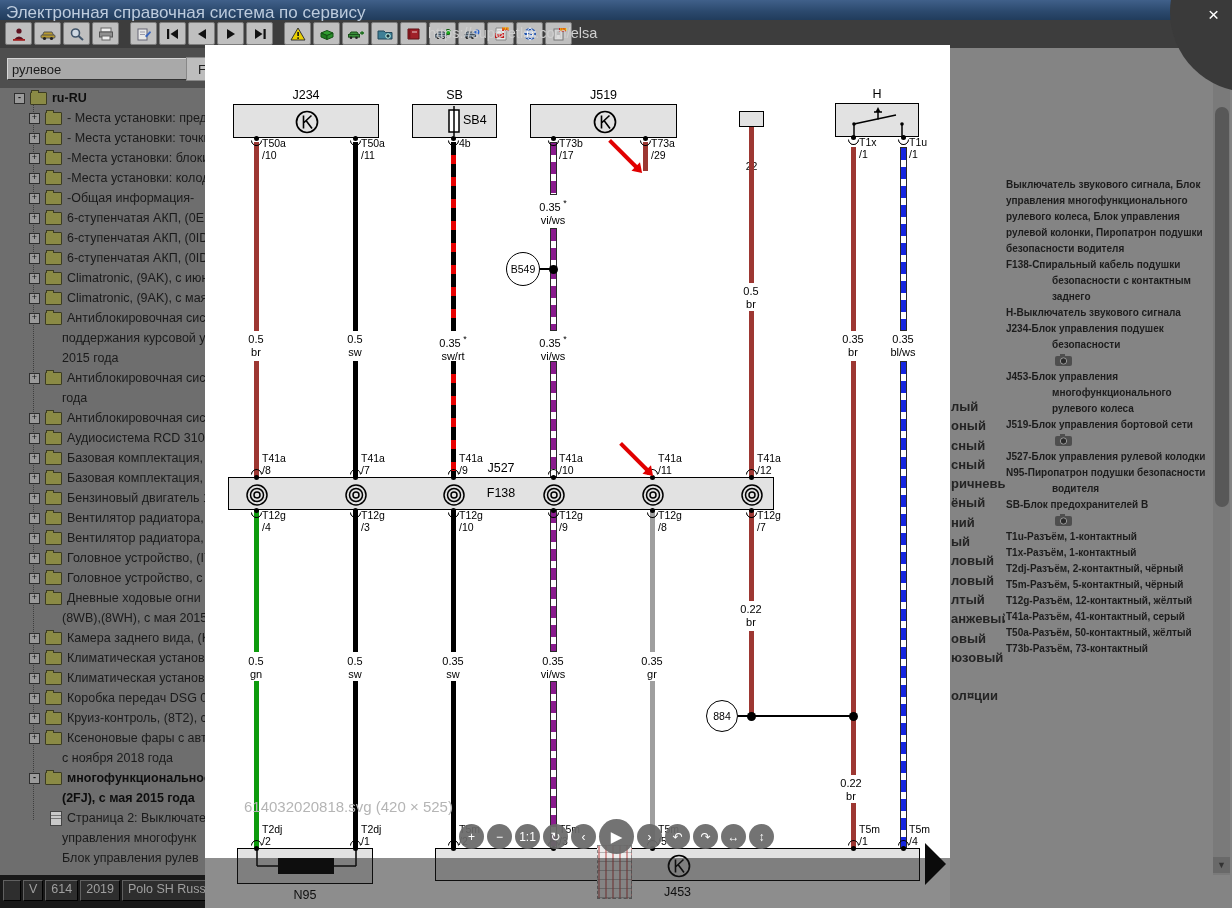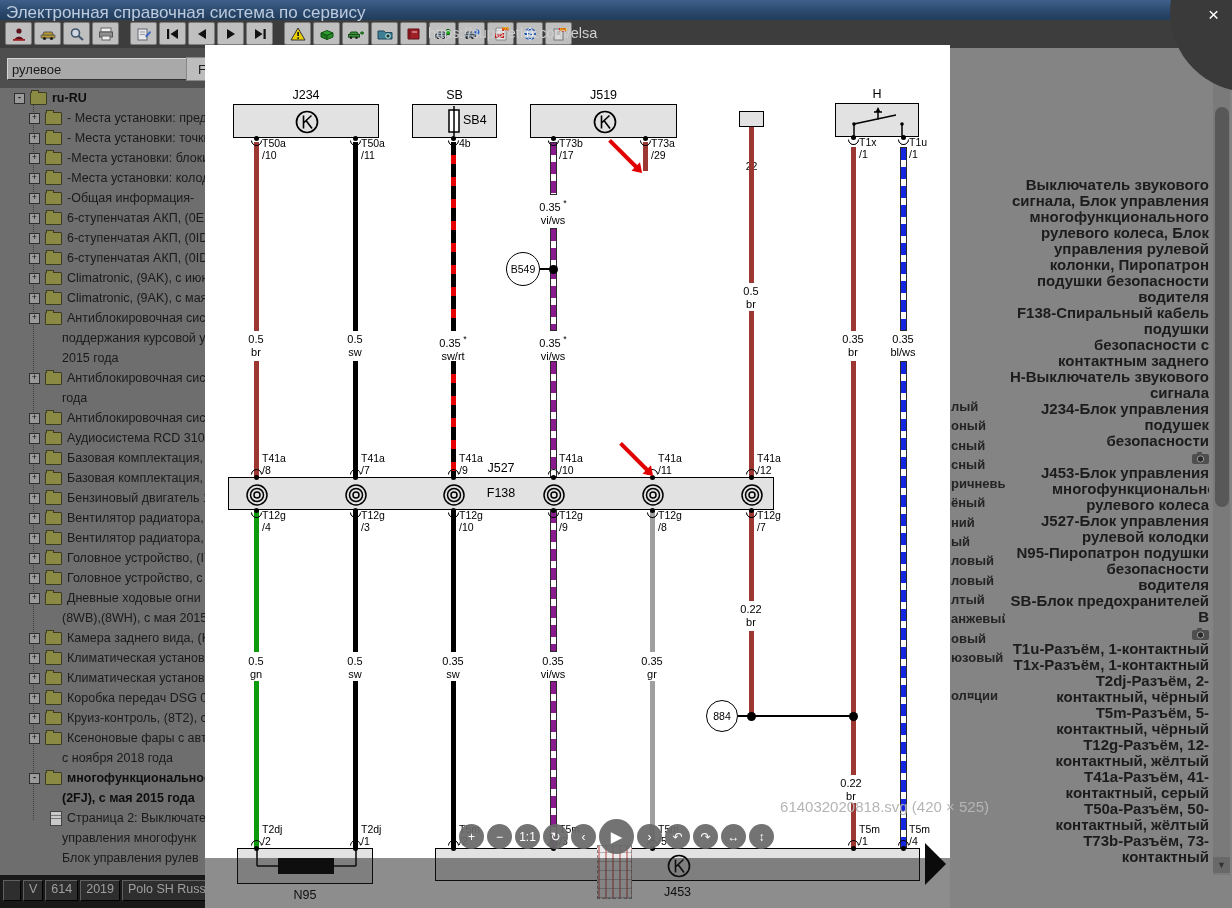--- a/index.html
+++ b/index.html
@@ -48,21 +48,21 @@
     border:1px solid;border-color:#606060 #000 #000 #606060;color:#9f9f9f;font-size:12.5px;
     padding:1px 5px;vertical-align:top;}
   
   #rightpanel{position:absolute;left:950px;top:45px;width:282px;height:863px;background:#848484;z-index:2;}
   .rp-h{position:absolute;font-size:15px;color:#0f0f0f;}
   .rp-rule{position:absolute;height:3px;background:#000;}
   #rp-date{position:absolute;font-size:13.5px;font-weight:bold;color:#151515;}
   #rp-frags{position:absolute;left:951px;top:399px;width:54px;font-size:13px;font-weight:bold;color:#242424;z-index:3;}
   #rp-frags div{height:19.3px;overflow:hidden;}
   #rp-legend{position:absolute;left:1006px;top:177px;width:203px;height:699px;overflow:hidden;
-    font-size:15px;font-weight:bold;color:#1c1c1c;line-height:16px;z-index:3;text-align:right;}
+    font-size:10px;font-weight:bold;color:#1c1c1c;line-height:16px;z-index:3;}
   .lg-e{padding-left:46px;text-indent:-46px;}
   .lg-e.intro{padding-left:0;text-indent:0;}
   .camrow{text-indent:0;}
   .cam{display:inline-block;vertical-align:-2px;margin-left:3px;}
   
   #rp-scroll{position:absolute;left:1213px;top:45px;width:17px;height:830px;background:#7a7a7a;z-index:3;}
   .sc-btn{position:absolute;left:0;width:17px;height:16px;background:#696969;color:#333;font-size:9px;
     text-align:center;line-height:16px;}
   #sc-thumb{position:absolute;left:1.5px;top:18px;width:14px;height:400px;background:#585858;border-radius:7px;}
   
@@ -95,21 +95,21 @@
   .t-lbl.up{top:-24px;}
   .wlabel{position:absolute;width:64px;text-align:center;font-size:11px;line-height:13px;color:#000;}
   .wlabel sup{font-size:9px;}
   .jcircle{position:absolute;border:1.5px solid #000;border-radius:50%;background:#fff;
     display:flex;align-items:center;justify-content:center;font-size:10.5px;color:#000;box-sizing:border-box;}
   .jdot{position:absolute;width:9px;height:9px;border-radius:50%;background:#000;}
   .hline{position:absolute;height:2px;background:#000;}
   .red-arrow{position:absolute;width:38px;height:4px;background:#e10000;transform:rotate(45deg);transform-origin:0 0;}
   .red-arrow:after{content:"";position:absolute;right:-8px;top:-4px;border-left:9px solid #e10000;
     border-top:6px solid transparent;border-bottom:6px solid transparent;}
-  #watermark{position:absolute;left:39px;top:753px;width:745px;text-align:right;
+  #watermark{position:absolute;left:39px;top:753px;width:745px;text-align:left;
     font-size:15px;color:#b5b5b5;z-index:20;}
   #controls{position:absolute;left:39px;top:774px;width:745px;display:flex;justify-content:center;
     align-items:center;gap:3px;z-index:50;}
   .vc{width:25px;height:25px;border-radius:50%;background:rgba(104,104,104,.93);color:#fff;border:none;
     font-size:12px;display:flex;align-items:center;justify-content:center;padding:0;
     font-family:"Liberation Sans",sans-serif;}
   .vc.big{width:35px;height:35px;font-size:15px;}
   #thumbnail{position:absolute;left:392px;top:800px;width:33px;height:52px;background:#ececec;
     border:1px dashed #888;z-index:12;
     background-image:repeating-linear-gradient(90deg,rgba(190,80,80,.55) 0 2px,transparent 2px 7px),
@@ -479,20 +479,25 @@
   <div id="rp-legend">
       <div class="lg-e intro"><span class="lg-t"></span><span>Выключатель звукового сигнала, Блок управления многофункционального рулевого колеса, Блок управления рулевой колонки, Пиропатрон подушки безопасности водителя</span></div>
       <div class="lg-e"><span class="lg-t">F138</span><span>-Спиральный кабель подушки безопасности с контактным заднего</span></div>
       <div class="lg-e"><span class="lg-t">Н</span><span>-Выключатель звукового сигнала</span></div>
       <div class="lg-e"><span class="lg-t">J234</span><span>-Блок управления подушек безопасности</span><div class="camrow"><svg class="cam" width="17" height="12">
             <rect x="0" y="2" width="17" height="10" rx="2" fill="#4e4e4e"></rect>
             <rect x="5" y="0" width="5" height="3" fill="#4e4e4e"></rect>
             <circle cx="8.5" cy="7" r="3.2" fill="#2a2a2a" stroke="#9a9a9a"></circle>
           </svg></div></div>
       <div class="lg-e"><span class="lg-t">J453</span><span>-Блок управления многофункционального рулевого колеса</span></div>
+      <div class="lg-e"><span class="lg-t">J519</span><span>-Блок управления бортовой сети</span><svg class="cam" width="17" height="12">
+          <rect x="0" y="2" width="17" height="10" rx="2" fill="#4e4e4e"></rect>
+          <rect x="5" y="0" width="5" height="3" fill="#4e4e4e"></rect>
+          <circle cx="8.5" cy="7" r="3.2" fill="#2a2a2a" stroke="#9a9a9a"></circle>
+        </svg></div>
       <div class="lg-e"><span class="lg-t">J527</span><span>-Блок управления рулевой колодки</span></div>
       <div class="lg-e"><span class="lg-t">N95</span><span>-Пиропатрон подушки безопасности водителя</span></div>
       <div class="lg-e"><span class="lg-t">SB</span><span>-Блок предохранителей B</span><div class="camrow"><svg class="cam" width="17" height="12">
             <rect x="0" y="2" width="17" height="10" rx="2" fill="#4e4e4e"></rect>
             <rect x="5" y="0" width="5" height="3" fill="#4e4e4e"></rect>
             <circle cx="8.5" cy="7" r="3.2" fill="#2a2a2a" stroke="#9a9a9a"></circle>
           </svg></div></div>
       <div class="lg-e"><span class="lg-t">T1u</span><span>-Разъём, 1-контактный</span></div>
       <div class="lg-e"><span class="lg-t">T1x</span><span>-Разъём, 1-контактный</span></div>
       <div class="lg-e"><span class="lg-t">T2dj</span><span>-Разъём, 2-контактный, чёрный</span></div>

